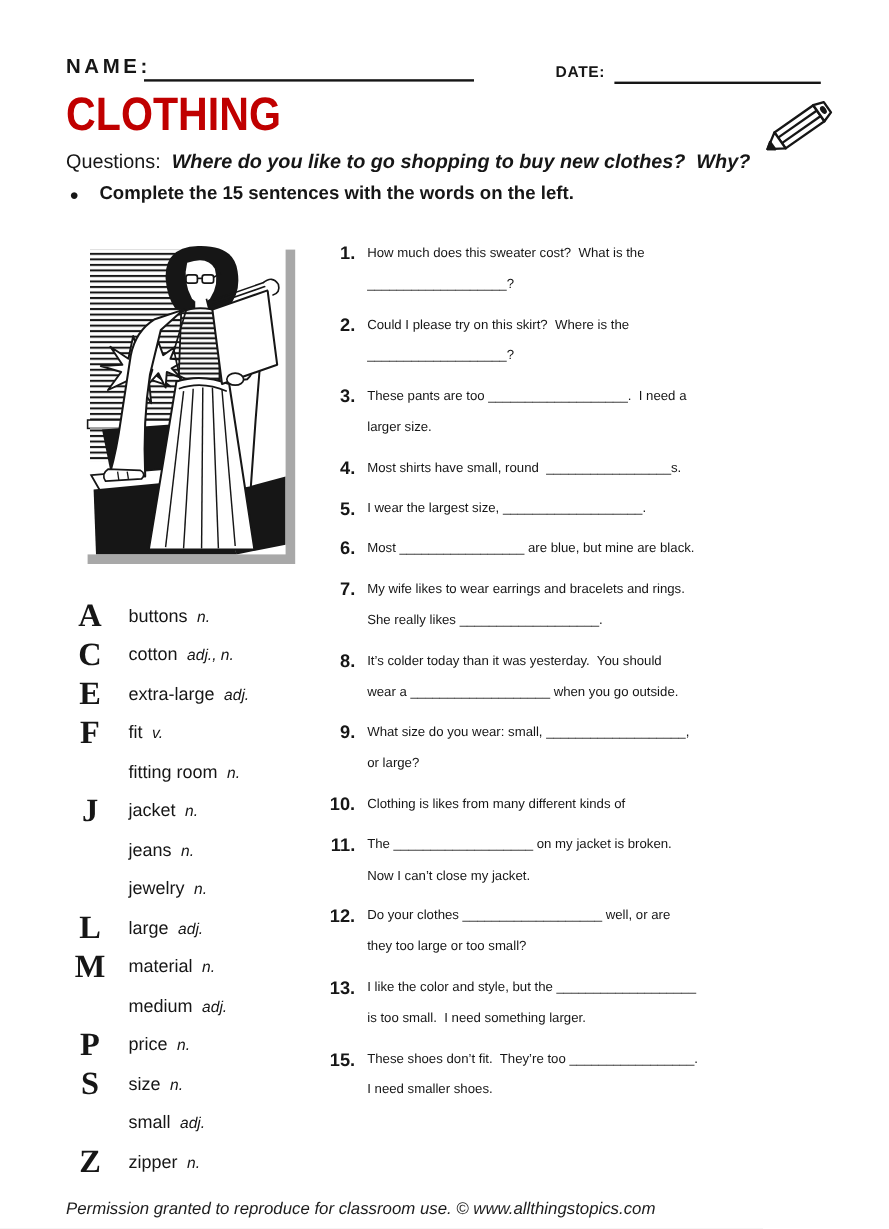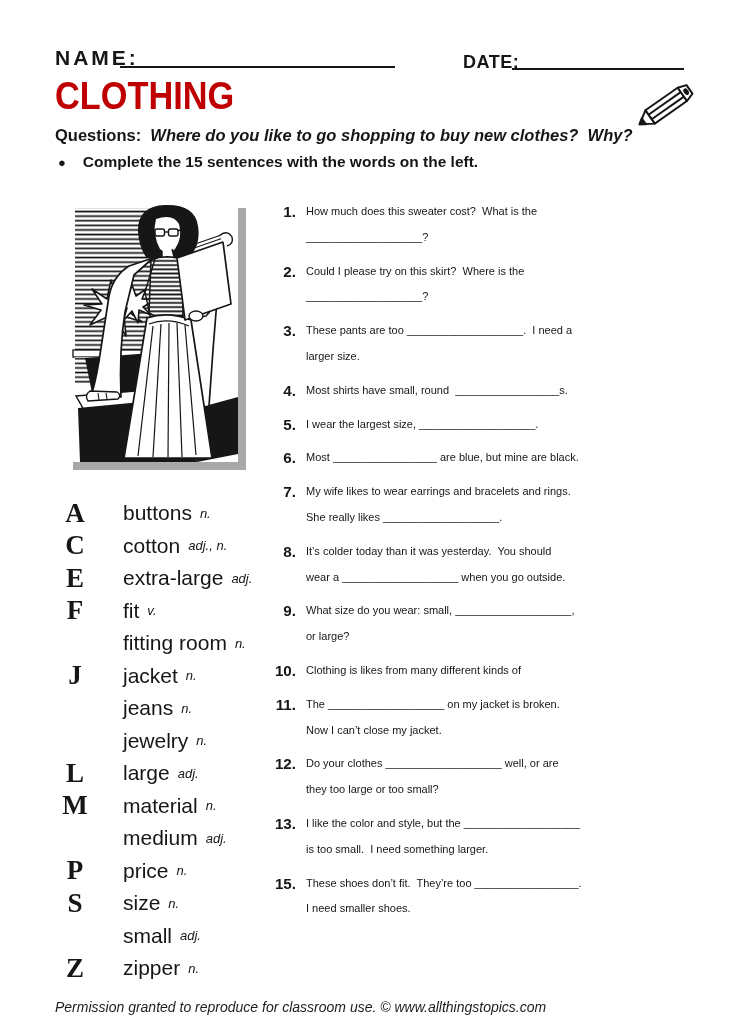--- a/index.html
+++ b/index.html
@@ -3,48 +3,48 @@
 <meta charset="utf-8">
 <style>
   * { margin:0; padding:0; box-sizing:border-box; }
   html,body { background:#e8e8e8; }
   .page {
     position:relative; width:741px; height:1024px; margin:0 auto;
     background:#ffffff; overflow:hidden; color:#161616;
     font-family:"Liberation Sans", sans-serif;
   }
   
-  .name-label { position:absolute; left:55px; top:46px; font-size:21px; font-weight:bold; letter-spacing:3px; }
+  .name-label { position:absolute; left:55px; top:46px; font-size:17px; font-weight:bold; letter-spacing:3px; }
   .name-line  { position:absolute; left:120px; top:46px; width:275px; height:22px; border-bottom:2.2px solid #161616; }
-  .date-label { position:absolute; left:463px; top:52px; font-size:18px; font-weight:bold; letter-spacing:.5px; }
+  .date-label { position:absolute; left:463px; top:52px; font-size:13px; font-weight:bold; letter-spacing:.5px; }
   .date-line  { position:absolute; left:512px; top:52px; width:172px; height:18px; border-bottom:2.2px solid #161616; }
   .title {
     position:absolute; left:55px; top:74px; font-size:39px; font-weight:800;
     color:#c00000; transform:scaleX(.88); transform-origin:left center; white-space:nowrap;
   }
   .pencil { position:absolute; left:630px; top:74px; width:80px; height:58px; overflow:visible; }
   .questions-row { position:absolute; left:55px; top:126px; font-size:16.5px; white-space:pre; }
-  .questions-row .q-label { font-weight:bold; }
+  .questions-row .q-label { font-weight:normal; }
   .questions-row .q-text  { font-weight:bold; font-style:italic; }
   .instruction-row { position:absolute; left:58px; top:153px; font-size:15.5px; font-weight:bold; display:flex; align-items:center; }
   .bullet { font-size:13px; margin-right:17px; line-height:1; }
   
   .left-col { position:absolute; left:55px; top:200px; width:215px; }
   .pic-box {
     margin-left:10px; width:173px; height:262px; background:#fff;
     box-shadow:8px 8px 0 #a8a8a8; position:relative;
   }
   .pic-box svg { display:block; }
   .word-list { margin-top:35px; }
   .word-row { height:32.5px; display:flex; align-items:center; }
   .wl-letter {
     width:40px; text-align:center; font-family:"Liberation Serif", serif;
     font-weight:bold; font-size:27px; line-height:1;
   }
-  .wl-word { margin-left:28px; font-size:21px; }
+  .wl-word { margin-left:12px; font-size:15px; }
   .wl-pos  { margin-left:8px; font-size:13px; font-style:italic; }
   
   .right-col { position:absolute; left:270px; top:199px; width:450px; }
   .s-item { display:flex; margin-bottom:8px; }
   .s-num { width:26px; text-align:right; font-weight:bold; font-size:15.2px; line-height:25.8px; flex:none; }
   .s-lines { margin-left:10px; }
   .s-line { font-size:11px; line-height:25.8px; white-space:pre; }
   
   .footer { position:absolute; left:55px; top:999px; font-size:14px; font-style:italic; color:#1d1d1d; }
 </style>

